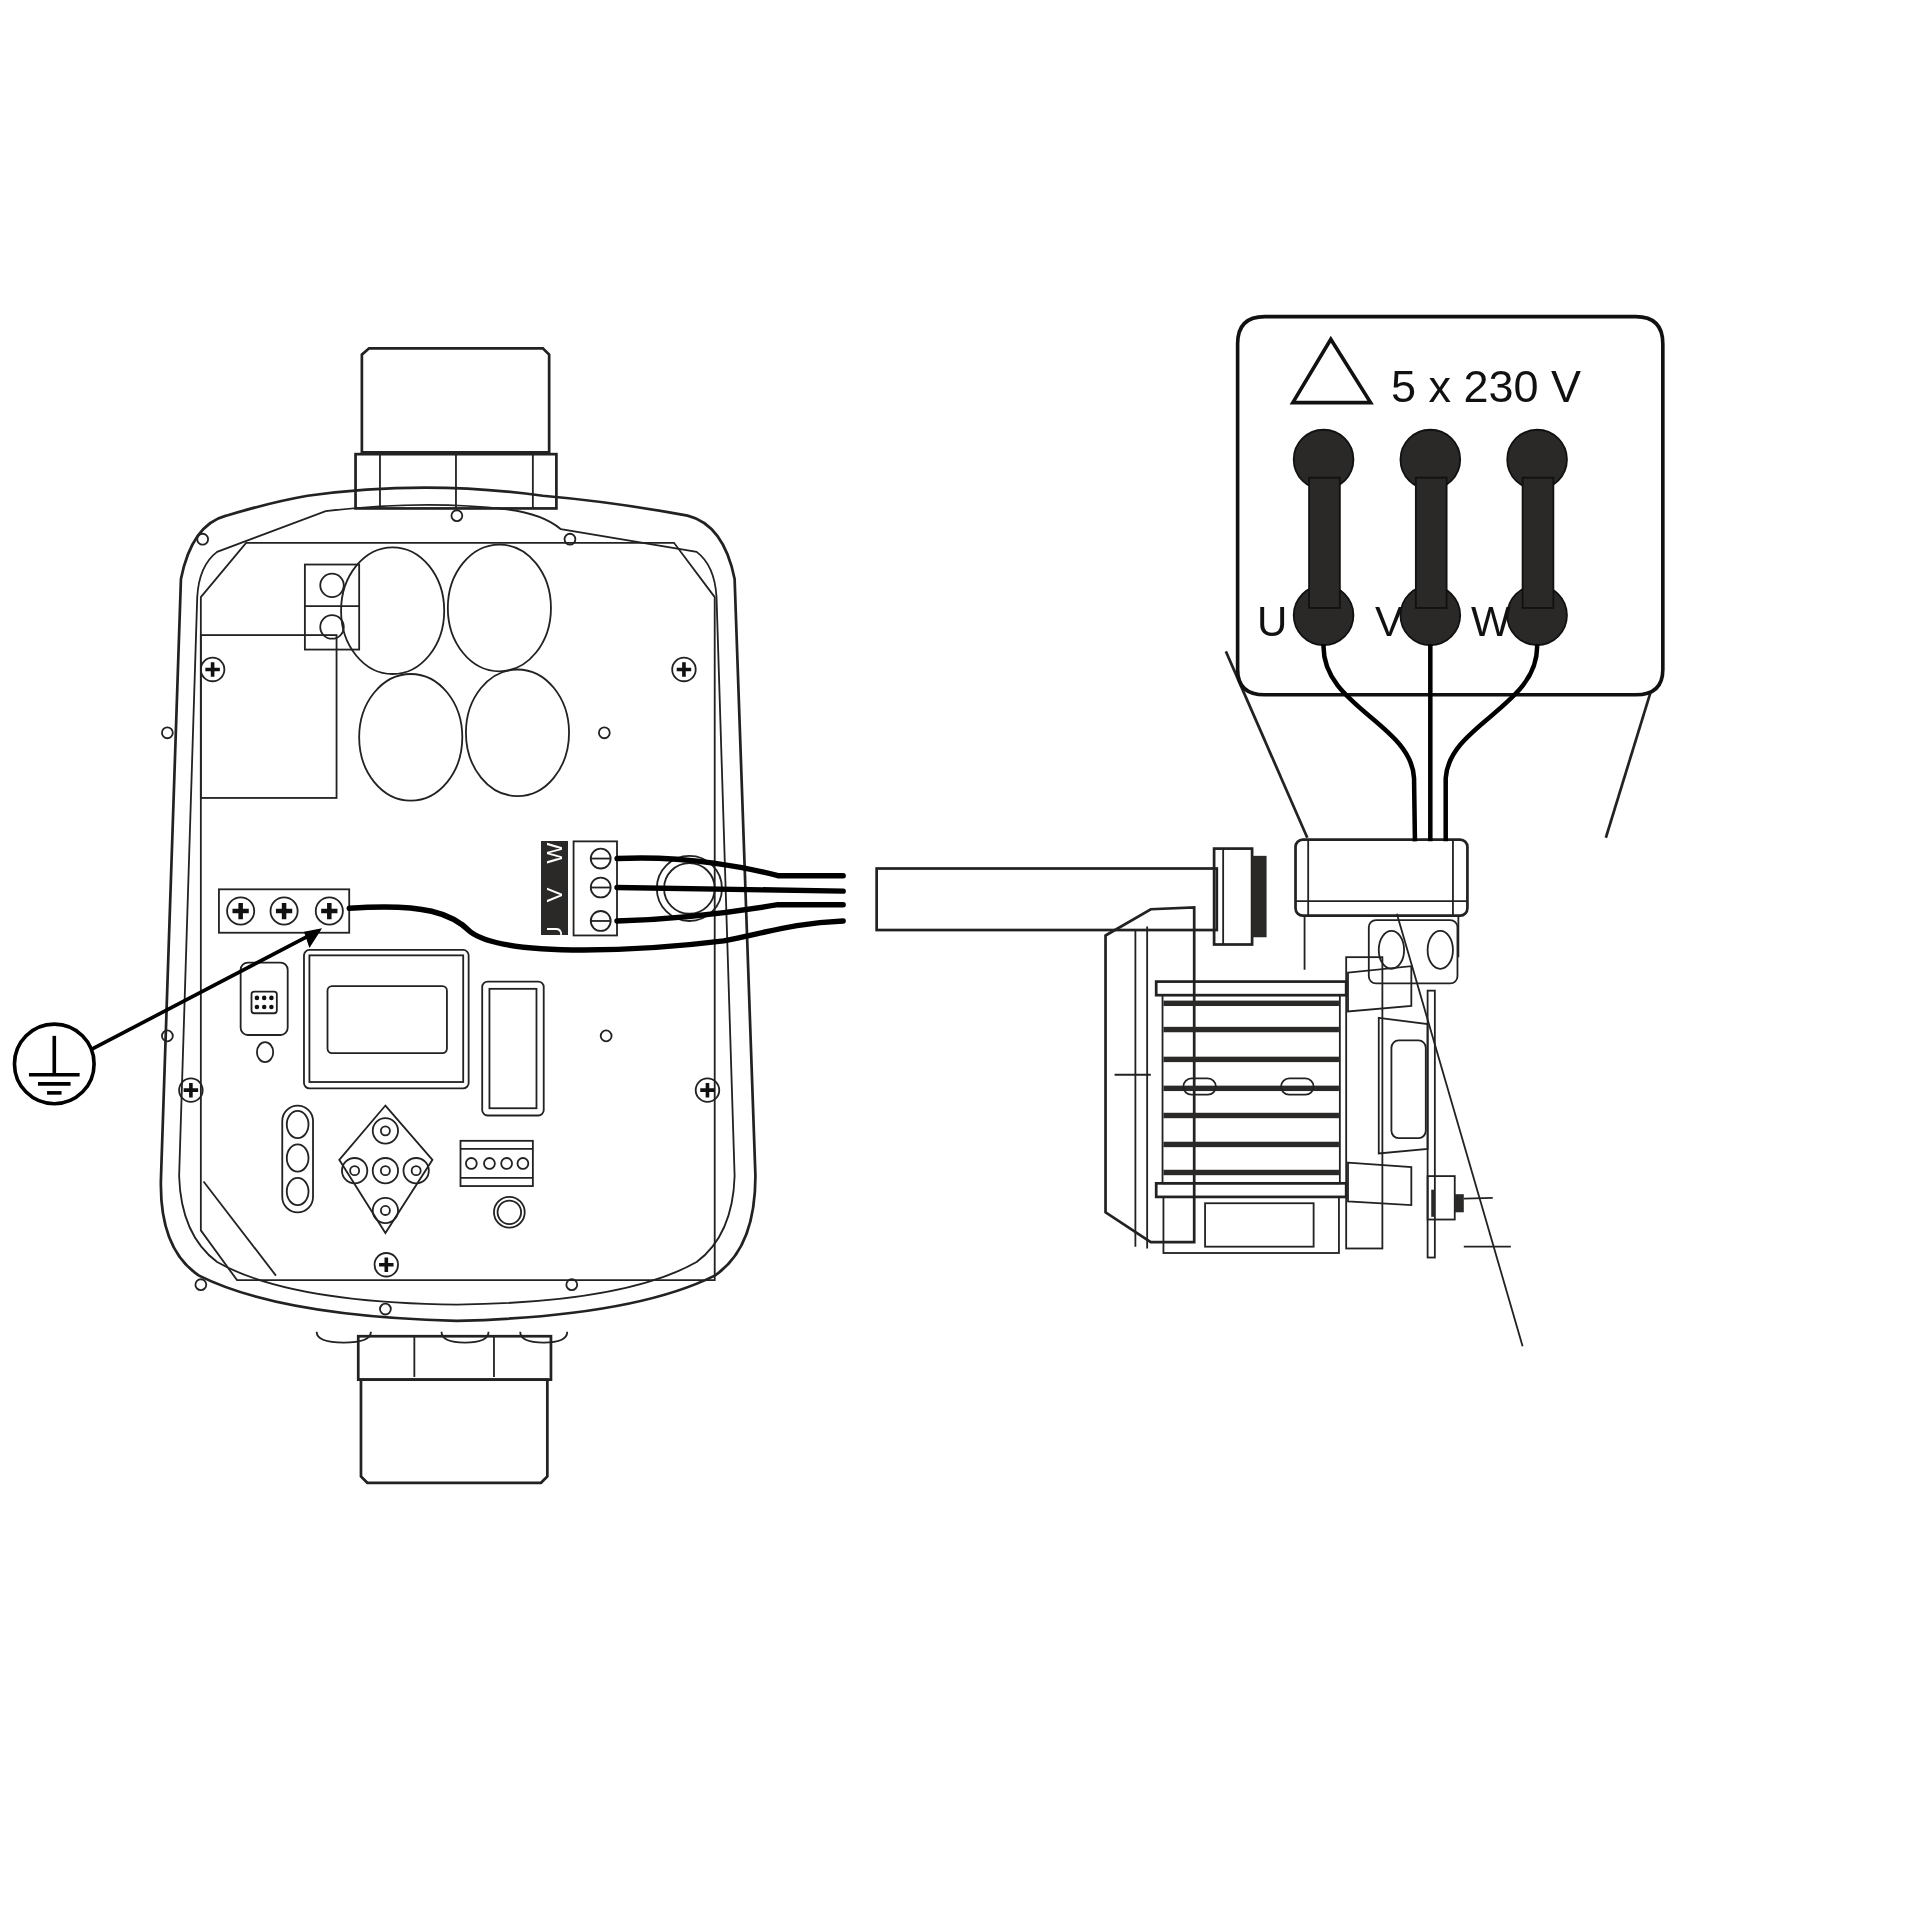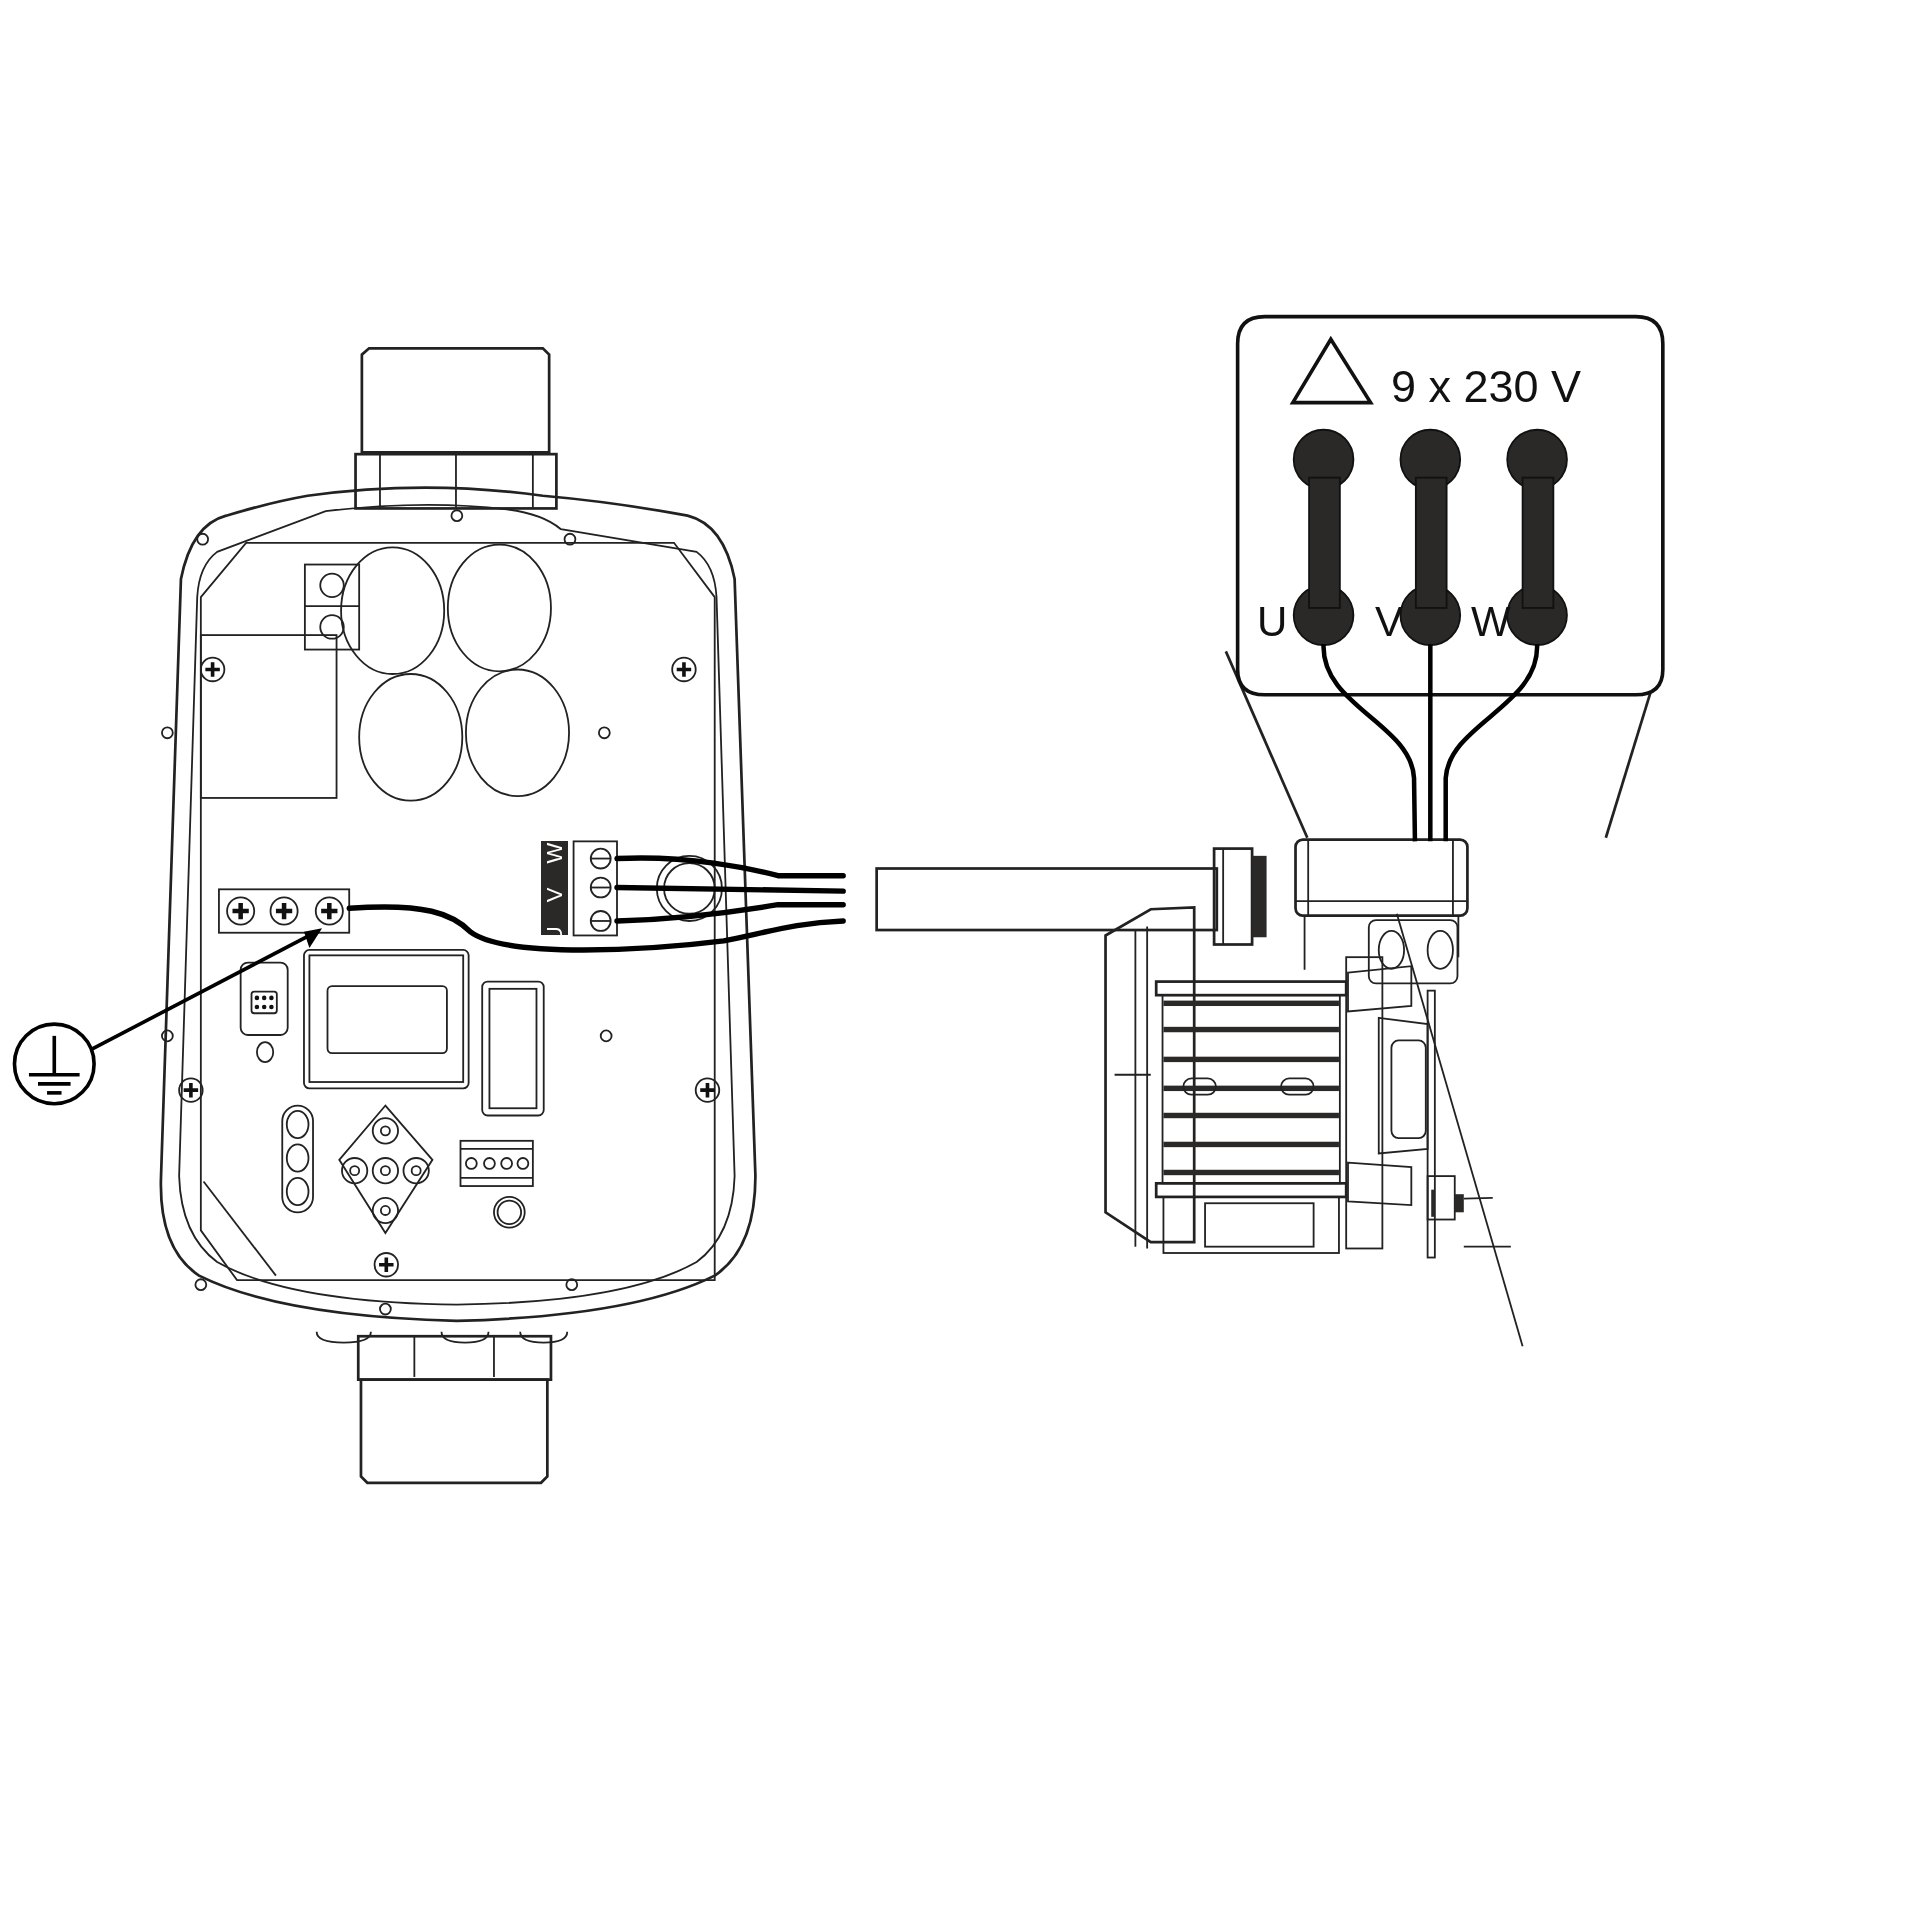--- a/index.html
+++ b/index.html
@@ -306,21 +306,21 @@
     </g>
 
     <g>
       <path d="M1463,712 C1460,780 1560,800 1563,860 L1564,930" fill="none" stroke="#000" stroke-width="5"></path>
       <path d="M1581,712 L1581,930" fill="none" stroke="#000" stroke-width="5"></path>
       <path d="M1699,712 C1702,780 1602,800 1598,860 L1598,930" fill="none" stroke="#000" stroke-width="5"></path>
     </g>
   </g>
 </svg>
 
-<div class="lbl voltage">9 x 230 V</div>
+<div class="lbl voltage">5 x 230 V</div>
 <div class="lbl tU">U</div>
 <div class="lbl tV">V</div>
 <div class="lbl tW">W</div>
 <div class="uvw-strip">
   <span>U V W</span>
 </div>
 
 </div>
 
 

